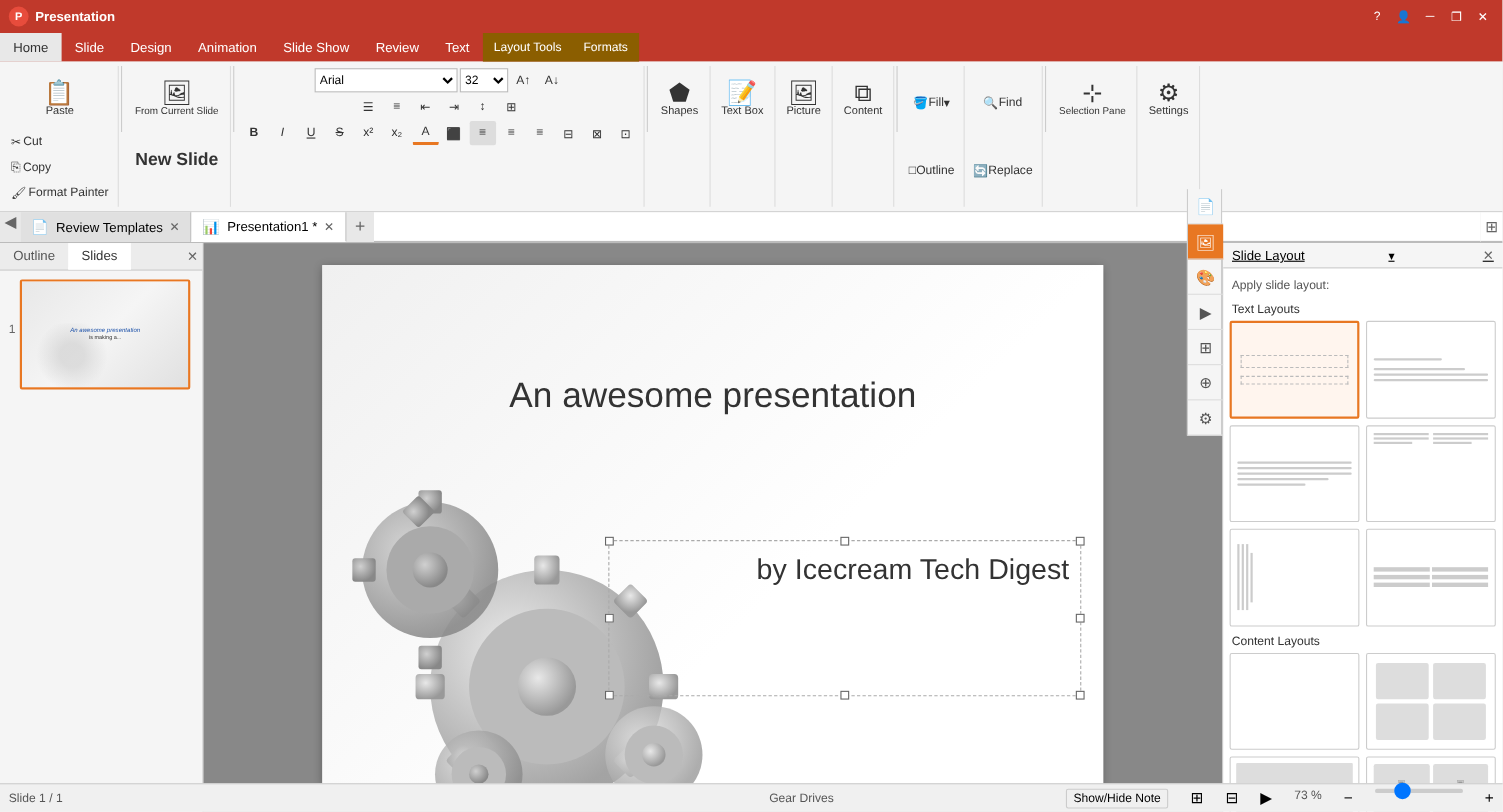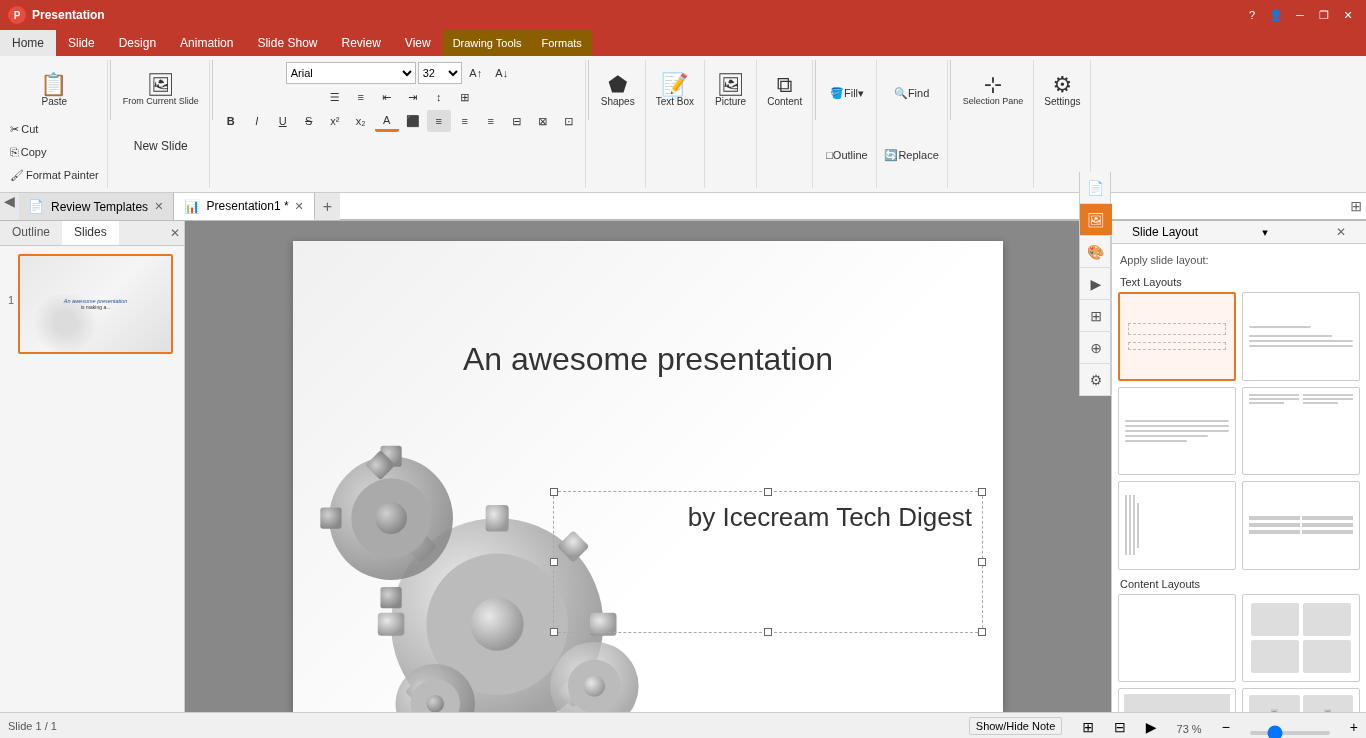--- a/index.html
+++ b/index.html
@@ -275,23 +275,24 @@
       width: 255px;
       background: white;
       border-left: 1px solid #ccc;
       display: flex;
       flex-direction: column;
     }
     #right-panel-header {
       display: flex;
       align-items: center;
       justify-content: space-between;
-      padding: 4px 20px;
+      padding: 4px 8px;
       border-bottom: 1px solid #ccc;
       background: #f5f5f5;
+      text-decoration: underline;
     }
     #right-panel-header .title { font-size: 12px; font-weight: 500; }
     #right-panel-content { flex: 1; overflow-y: auto; padding: 6px; }
     .layout-section-title {
       font-size: 11px;
       color: #333;
       margin: 6px 2px 4px 2px;
       font-weight: 500;
     }
     .layout-grid {
@@ -343,21 +344,21 @@
       border-top: 1px solid #ccc;
       display: flex;
       align-items: center;
       padding: 0 8px;
       font-size: 11px;
       color: #555;
       z-index: 100;
     }
     #status-bar .status-left { flex: 1; }
     #status-bar .status-center { flex: 1; text-align: center; }
-    #status-bar .status-right { display: flex; align-items: flex-end; gap: 20px; }
+    #status-bar .status-right { display: flex; align-items: flex-start; gap: 20px; }
     .zoom-slider { width: 80px; height: 4px; -webkit-appearance: none; background: #ccc; border-radius: 2px; }
 
     
     #side-icons {
       position: absolute;
       right: 255px;
       top: calc(30px + 26px + 88px + 28px);
       display: flex;
       flex-direction: column;
       background: #f5f5f5;
@@ -396,22 +397,22 @@
   </div>
 </div>
 
 <div id="ribbon-menu">
   <div class="menu-item active">Home</div>
   <div class="menu-item">Slide</div>
   <div class="menu-item">Design</div>
   <div class="menu-item">Animation</div>
   <div class="menu-item">Slide Show</div>
   <div class="menu-item">Review</div>
-  <div class="menu-item">View</div>
-  <div class="menu-item drawing-tools">Drawing Tools</div>
+  <div class="menu-item">Text</div>
+  <div class="menu-item drawing-tools">Layout Tools</div>
   <div class="menu-item formats-tab">Formats</div>
 </div>
 
 <div id="ribbon-toolbar">
 
   <div class="ribbon-group">
     <div class="ribbon-group-row">
       <button class="ribbon-btn">
         <span class="icon">📋</span>
         <span>Paste</span>
@@ -434,21 +435,21 @@
   </div>
 
   <div class="v-divider"></div>
 
   <div class="ribbon-group">
     <button class="ribbon-btn">
       <span class="icon">🖼</span>
       <span style="font-size:9px; text-align:center;">From Current Slide</span>
     </button>
     <button class="ribbon-btn">
-      <span style="font-size:12px;">New Slide</span>
+      <span style="font-size:16px;font-weight:bold;">New Slide</span>
     </button>
   </div>
 
   <div class="v-divider"></div>
 
   <div class="ribbon-group" style="min-width:200px;">
     <div class="font-row">
       <select class="font-select">
         <option>Arial</option>
       </select>
@@ -804,20 +805,23 @@
       
       
     </div>
   </div>
 </div>
 
 <div id="status-bar">
   <div class="status-left">
     <span>Slide 1 / 1</span>
   </div>
+  <div class="status-center">
+    <span>Gear Drives</span>
+  </div>
   <div class="status-right">
     <button style="background:none; border:1px solid #ccc; padding:2px 6px; font-size:11px; cursor:pointer; border-radius:2px;">Show/Hide Note</button>
     <button style="background:none; border:none; cursor:pointer; font-size:14px;">⊞</button>
     <button style="background:none; border:none; cursor:pointer; font-size:14px;">⊟</button>
     <button style="background:none; border:none; cursor:pointer; font-size:14px;">▶</button>
     <span style="font-size:11px;">73 %</span>
     <button style="background:none; border:none; cursor:pointer; font-size:14px;">−</button>
     <input type="range" class="zoom-slider" min="25" max="200" value="73" style="">
     <button style="background:none; border:none; cursor:pointer; font-size:14px;">+</button>
   </div>

